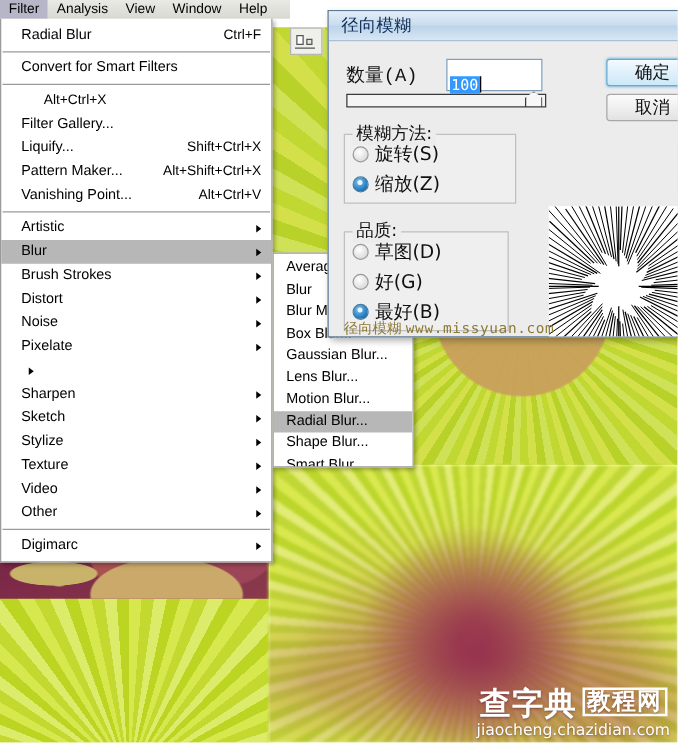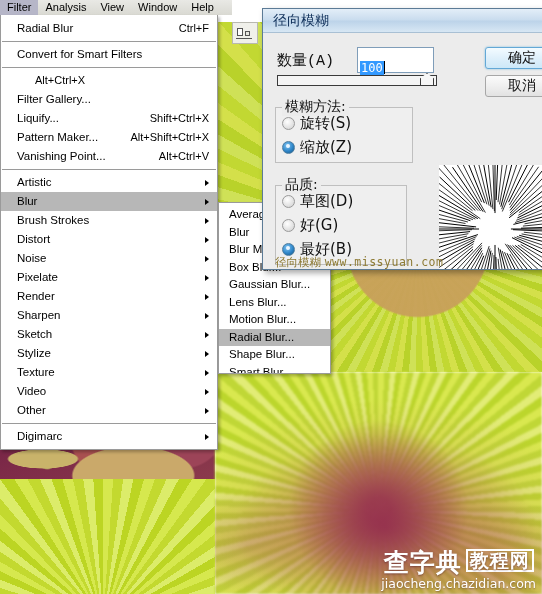--- a/index.html
+++ b/index.html
@@ -382,21 +382,20 @@
       </div>
       <div class="mi">
         <span class="label">Noise</span>
         <span class="arrow"></span>
       </div>
       <div class="mi">
         <span class="label">Pixelate</span>
         <span class="arrow"></span>
       </div>
       <div class="mi">
-        <span class="label">Render</span>
         <span class="arrow"></span>
       </div>
       <div class="mi">
         <span class="label">Sharpen</span>
         <span class="arrow"></span>
       </div>
       <div class="mi">
         <span class="label">Sketch</span>
         <span class="arrow"></span>
       </div>

